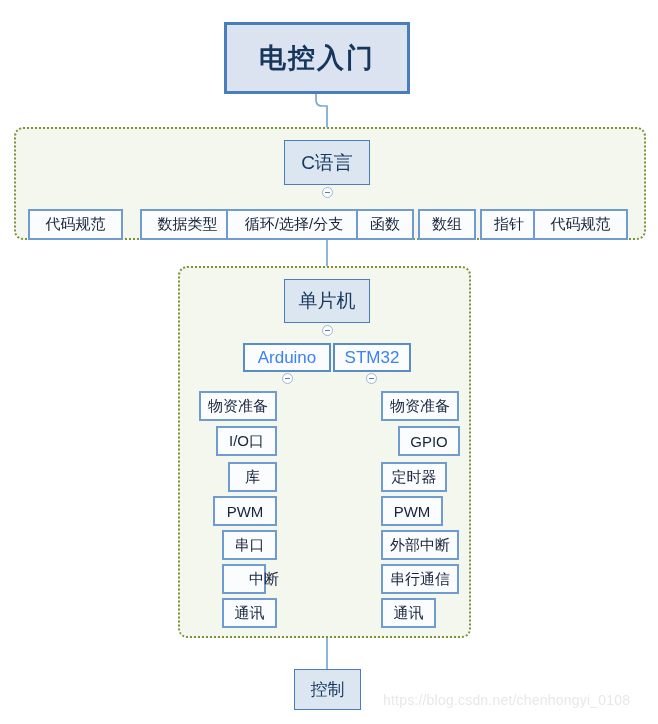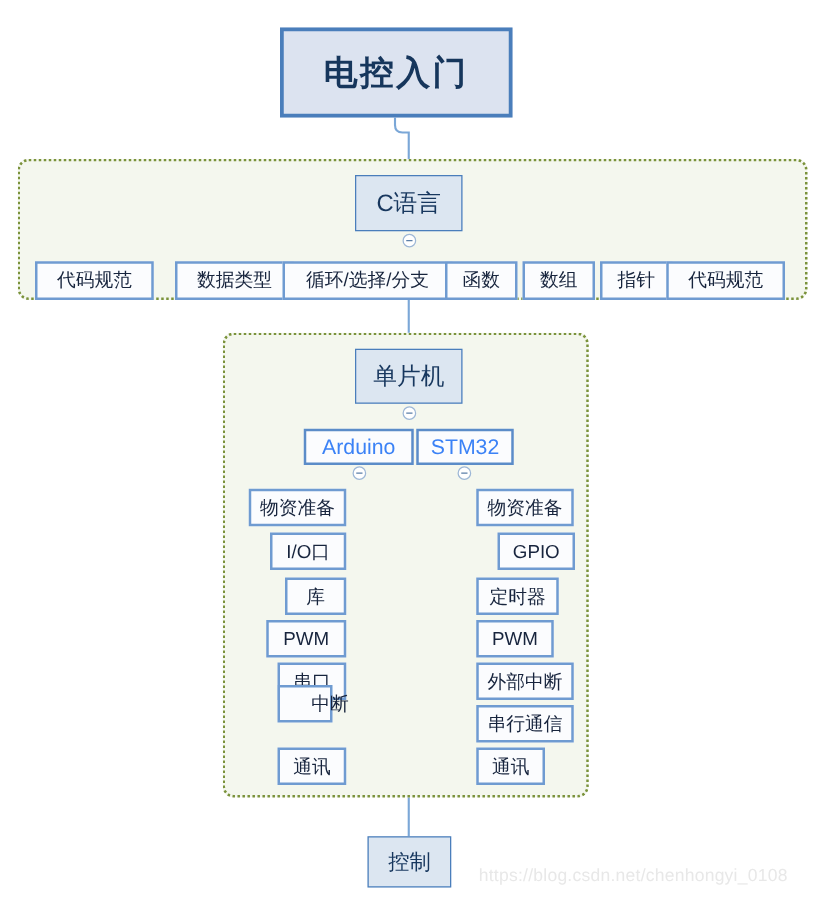--- a/index.html
+++ b/index.html
@@ -219,21 +219,21 @@
   </div>
   <div class="node node-leaf" style="left:228px; top:462px; width:49px; height:30px;">
     <span>库</span>
   </div>
   <div class="node node-leaf" style="left:213px; top:496px; width:64px; height:30px;">
     <span>PWM</span>
   </div>
   <div class="node node-leaf" style="left:222px; top:530px; width:55px; height:30px;">
     <span>串口</span>
   </div>
-  <div class="node node-leaf" style="left:222px; top:548px; width:33px; height:30px;padding-left:40px;">
+  <div class="node node-leaf" style="left:222px; top:564px; width:33px; height:30px;padding-left:40px;">
     <span>中断</span>
   </div>
   <div class="node node-leaf" style="left:222px; top:598px; width:55px; height:30px;">
     <span>通讯</span>
   </div>
 
   <div class="node node-leaf" style="left:381px; top:391px; width:78px; height:30px;">
     <span>物资准备</span>
   </div>
   <div class="node node-leaf" style="left:398px; top:426px; width:62px; height:30px;">

